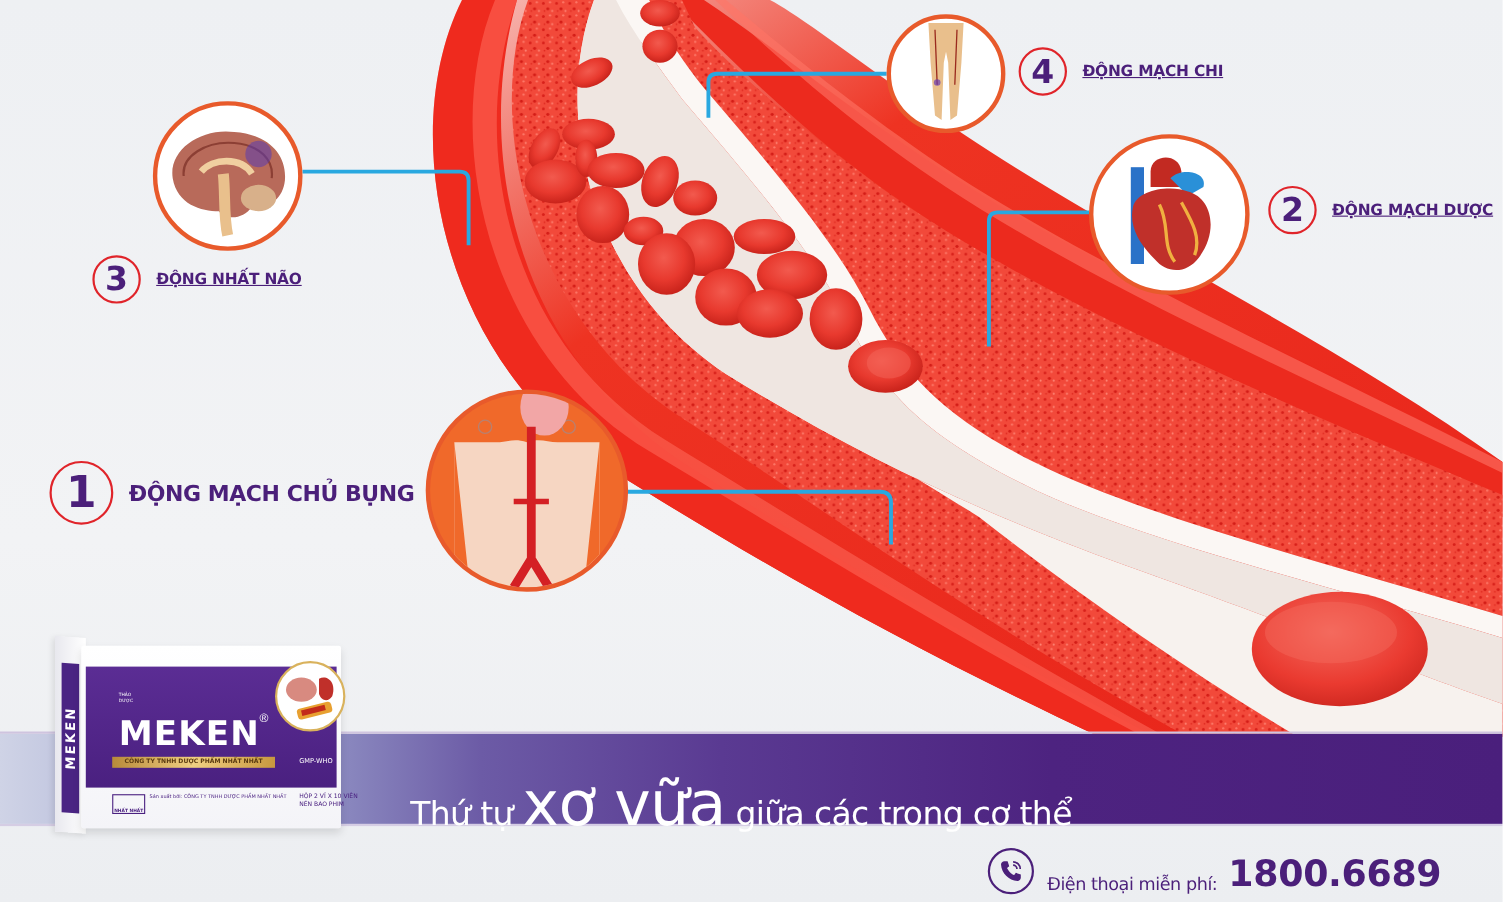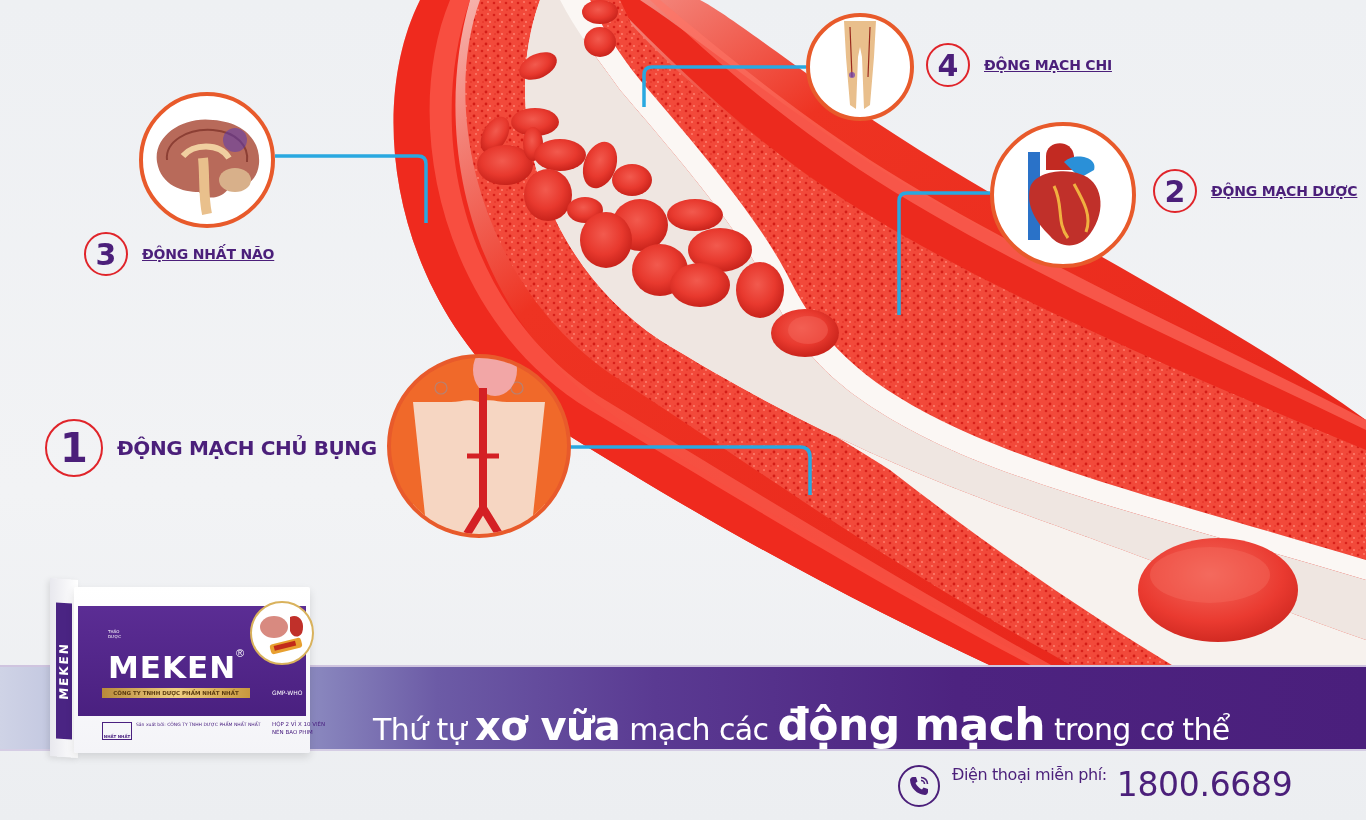--- a/index.html
+++ b/index.html
@@ -51,35 +51,35 @@
   .headline {
     position: absolute; left: 373px; top: 682px;
     color: #ffffff;
     font-family: "DejaVu Sans", sans-serif;
     white-space: nowrap;
     display: flex; align-items: baseline;
     letter-spacing: -0.6px;
     margin-top: 17px;
   }
   .headline .n { font-size: 30px; font-weight: normal; margin-right: 9px; }
-  .headline .b { font-size: 40px; font-weight: bold; margin-right: 9px; }
+  .headline .b { font-size: 56px; font-weight: normal; margin-right: 9px; }
   .headline .b2 { font-size: 44px; font-weight: bold; margin-right: 9px; }
 
   .hotline {
     position: absolute; left: 898px; top: 765px; height: 48px;
-    display: flex; align-items: flex-start;
+    display: flex; align-items: flex-end;
     color: #4b1f7a;
     font-family: "DejaVu Sans", sans-serif;
   }
   .phone-icon {
     width: 42px; height: 42px; border: 2.5px solid #4b1f7a; border-radius: 50%;
     display: flex; align-items: center; justify-content: center;
   }
   .hotline .cap { font-size: 16px; margin-left: 12px; letter-spacing: -0.4px; }
-  .hotline .phone { font-size: 33px; font-weight: normal; margin-left: 10px; letter-spacing: -0.3px; }
+  .hotline .phone { font-size: 33px; font-weight: bold; margin-left: 10px; letter-spacing: -0.3px; }
 
   
   .box {
     position: absolute; left: 38px; top: 575px; width: 272px; height: 182px;
   }
   .box .front {
     position: absolute; left: 36px; top: 12px; width: 236px; height: 166px;
     background: linear-gradient(180deg,#ffffff 0%, #f4f4f8 100%);
     border-radius: 2px;
     box-shadow: 0 4px 8px rgba(0,0,0,0.12);
@@ -283,22 +283,21 @@
 
   <div class="label" style="left:45px;top:419px;">
     <div class="num lg">1</div>
     <span class="txt lg">ĐỘNG MẠCH CHỦ BỤNG</span>
   </div>
 
   <div class="banner"></div>
   <div class="headline">
     <span class="n">Thứ tự</span>
     <span class="b">xơ vữa</span>
-    <span class="n">mạch các</span>
-    <span class="b2">động mạch</span>
+    <span class="n">giữa các</span>
     <span class="n">trong cơ thể</span>
   </div>
 
   <div class="hotline">
     <div class="phone-icon">
       <svg width="24" height="24" viewBox="0 0 24 24">
         <path d="M6 3 L9 3 L10.5 7.5 L8.5 9 C9.5 11.5 12.5 14.5 15 15.5 L16.5 13.5 L21 15 L21 18 C21 19.5 19.5 21 18 21 C10 20.5 3.5 14 3 6 C3 4.5 4.5 3 6 3 Z" fill="#4b1f7a"></path>
         <path d="M14 3.5 A 6.5 6.5 0 0 1 20.5 10" stroke="#4b1f7a" stroke-width="1.6" fill="none"></path>
         <path d="M14 6.5 A 3.5 3.5 0 0 1 17.5 10" stroke="#4b1f7a" stroke-width="1.6" fill="none"></path>
       </svg>

